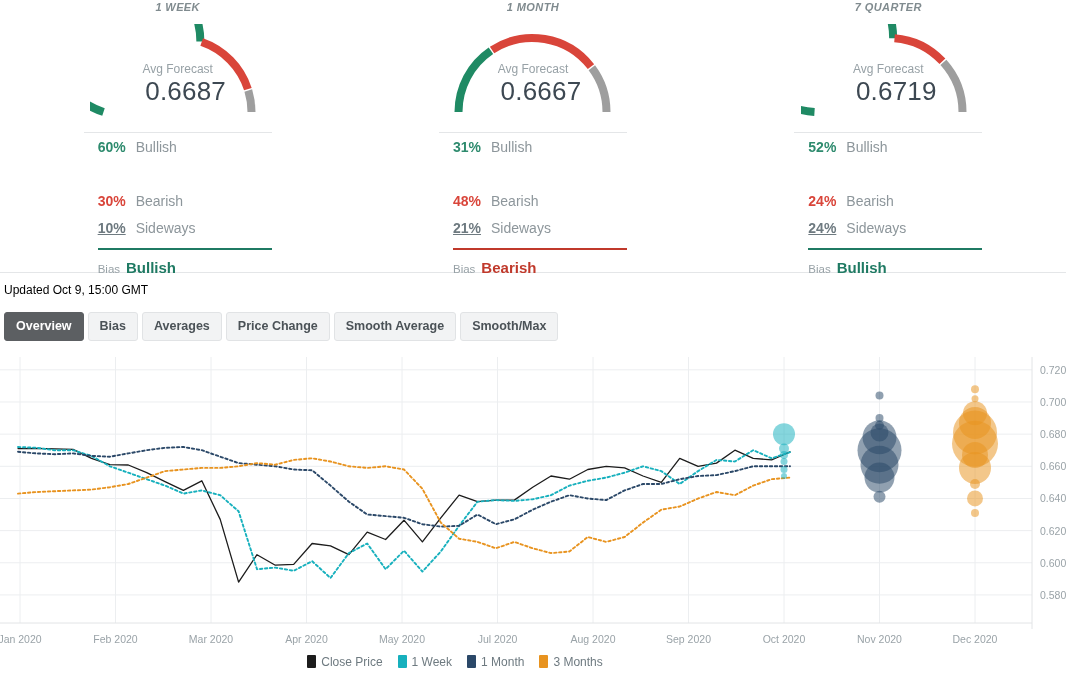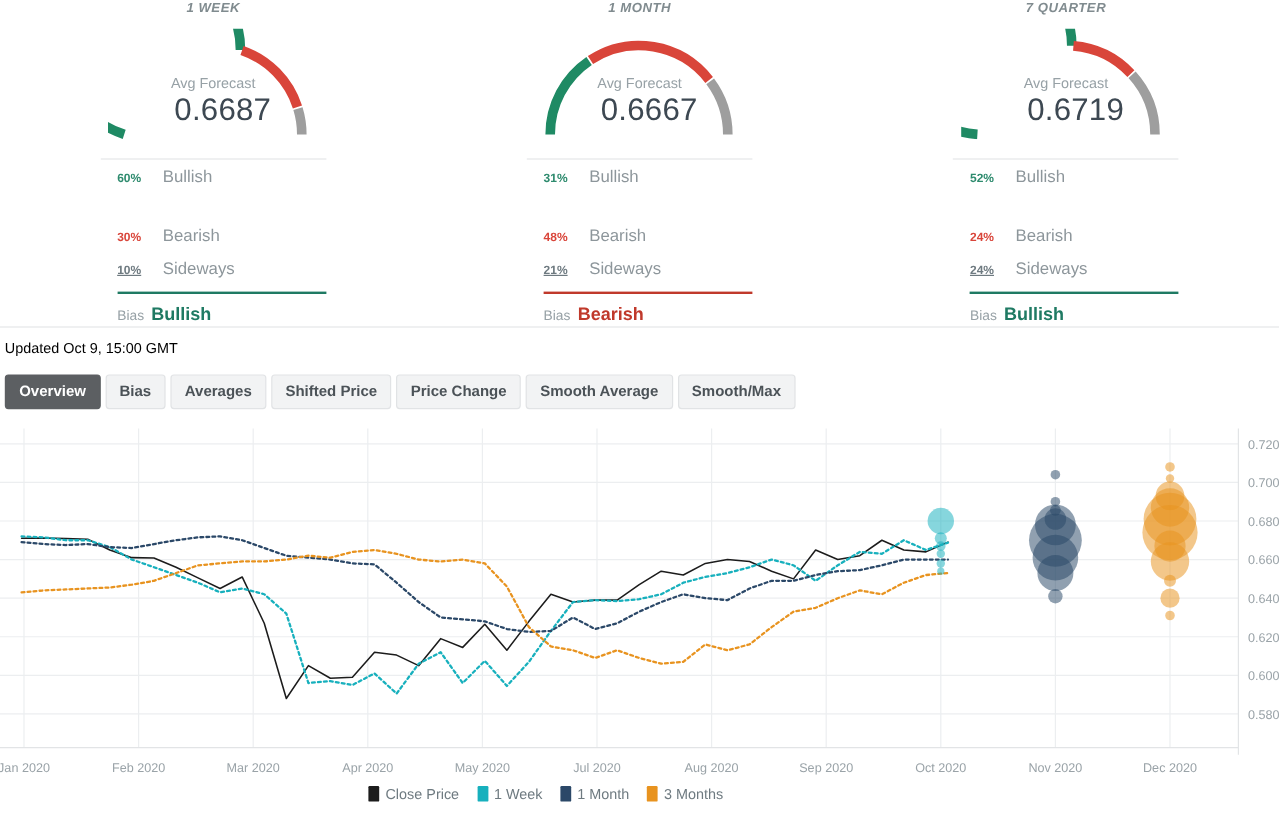--- a/index.html
+++ b/index.html
@@ -25,21 +25,21 @@
     position: absolute; left: 0; right: 0; top: 38px;
     text-align: center; font-size: 12px; color: #97a1a6;
   }
   .gauge-value {
     position: absolute; left: 16px; right: 0; top: 52px;
     text-align: center; font-size: 26px; color: #3d4852; letter-spacing: .2px;
   }
   .panel-inner { width: 188px; margin: 0 auto; }
   .stat-rule { border-top: 1px solid #e4e6e8; margin-top: 16px; }
   .stat-row { display: flex; align-items: baseline; padding: 6px 0 5px 14px; }
-  .stat-pct { font-size: 10px; font-weight: bold; width: 38px; }
+  .stat-pct { font-size: 14px; font-weight: bold; width: 38px; }
   .stat-pct.bull { color: #2e8b6e; }
   .stat-pct.bear { color: #d9453a; margin-top: 27px; }
   .stat-pct.side { color: #6e7a80; text-decoration: underline; }
   .stat-name { font-size: 14px; color: #8d969b; }
   .bias-rule { height: 2px; margin: 7px 0 0 14px; }
   .bias-row { display: flex; align-items: baseline; padding: 9px 0 0 14px; }
   .bias-label { font-size: 11.5px; color: #97a1a6; margin-right: 6px; }
   .bias-value { font-size: 15px; font-weight: bold; }
 
   
@@ -185,21 +185,20 @@
     </div>
 
   </div>
 
   <div class="updated">Updated Oct 9, 15:00 GMT</div>
 
   <div class="tabs" id="tabs">
       <div class="tab active">Overview</div>
       <div class="tab">Bias</div>
       <div class="tab">Averages</div>
-      <div class="tab">Shifted Price</div>
       <div class="tab">Price Change</div>
       <div class="tab">Smooth Average</div>
       <div class="tab">Smooth/Max</div>
     </div>
 
   <div class="chart">
     <svg id="chartsvg" width="1066" height="300" viewBox="0 0 1066 300">
         <line x1="0" y1="16.84244372990363" x2="1032" y2="16.84244372990363" stroke="#eceef0" stroke-width="1"></line>
         <text x="1040" y="20.84244372990363" class="ytick">0.7200</text>
         <line x1="0" y1="48.9967845659165" x2="1032" y2="48.9967845659165" stroke="#eceef0" stroke-width="1"></line>

